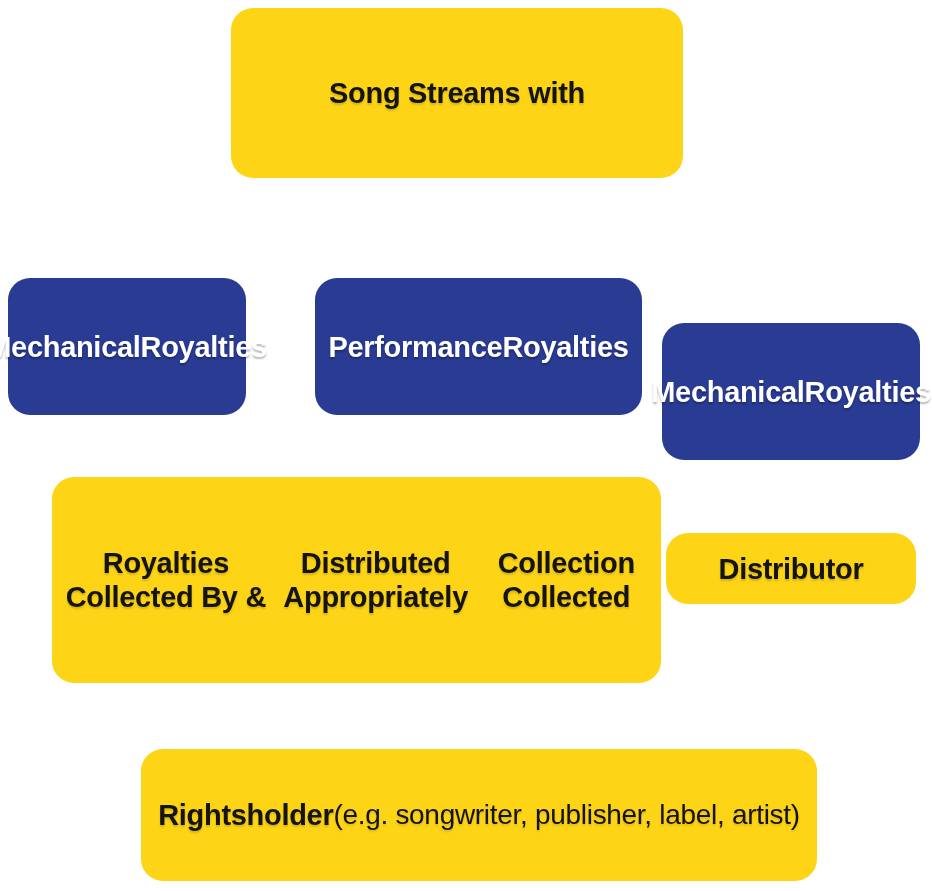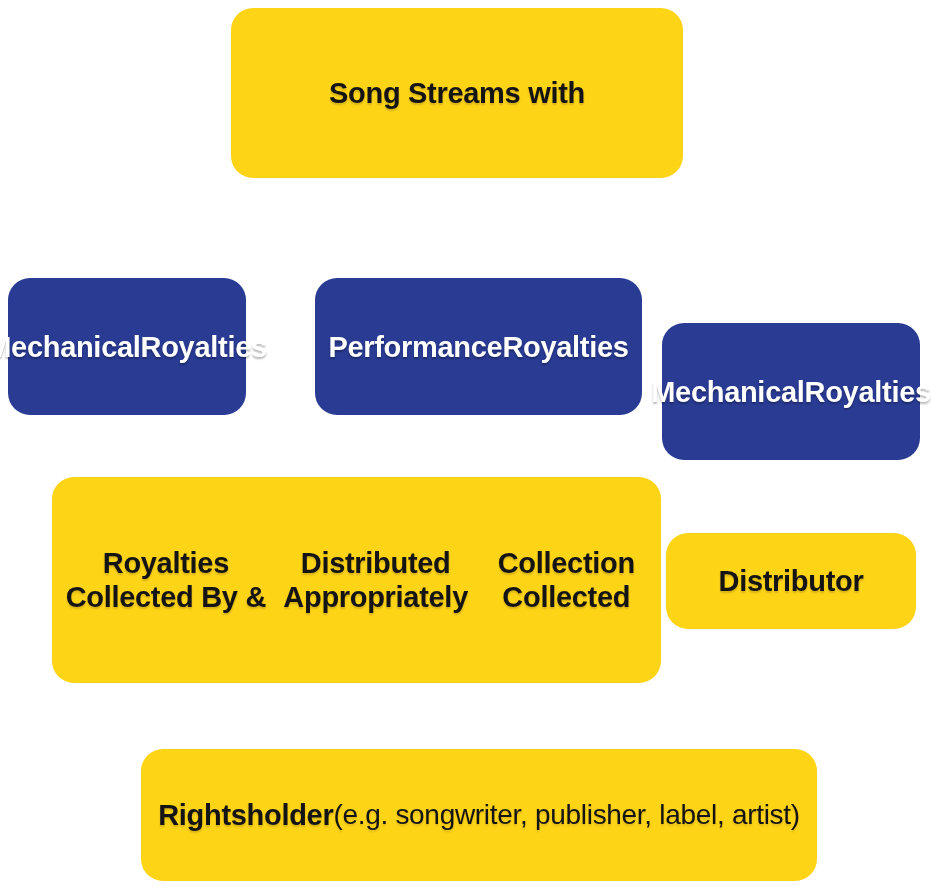--- a/index.html
+++ b/index.html
@@ -51,21 +51,21 @@
     letter-spacing: -0.3px;
     text-shadow: 0 2px 2px rgba(0,0,0,0.12);
   }
 
   
   #node-dsp          { left: 231px; top: 8px;   width: 452px; height: 170px; }
   #node-recording    { left: 8px;   top: 278px; width: 238px; height: 137px; }
   #node-performance  { left: 315px; top: 278px; width: 327px; height: 137px; }
   #node-mechanical   { left: 662px; top: 278px; width: 258px; height: 137px; margin-top: 45px; }
   #node-societies    { left: 52px;  top: 477px; width: 609px; height: 206px; }
-  #node-distributor  { left: 666px; top: 533px; width: 250px; height: 96px;  }
+  #node-distributor  { left: 666px; top: 533px; width: 250px; height: 71px;  }
   #node-rightsholder { left: 141px; top: 749px; width: 676px; height: 132px; }
 </style>
 </head>
 <body>
 
 <div class="canvas">
 
   <div class="node yellow" id="node-dsp">
     <span class="title-line">Song Streams with</span>
   </div>

